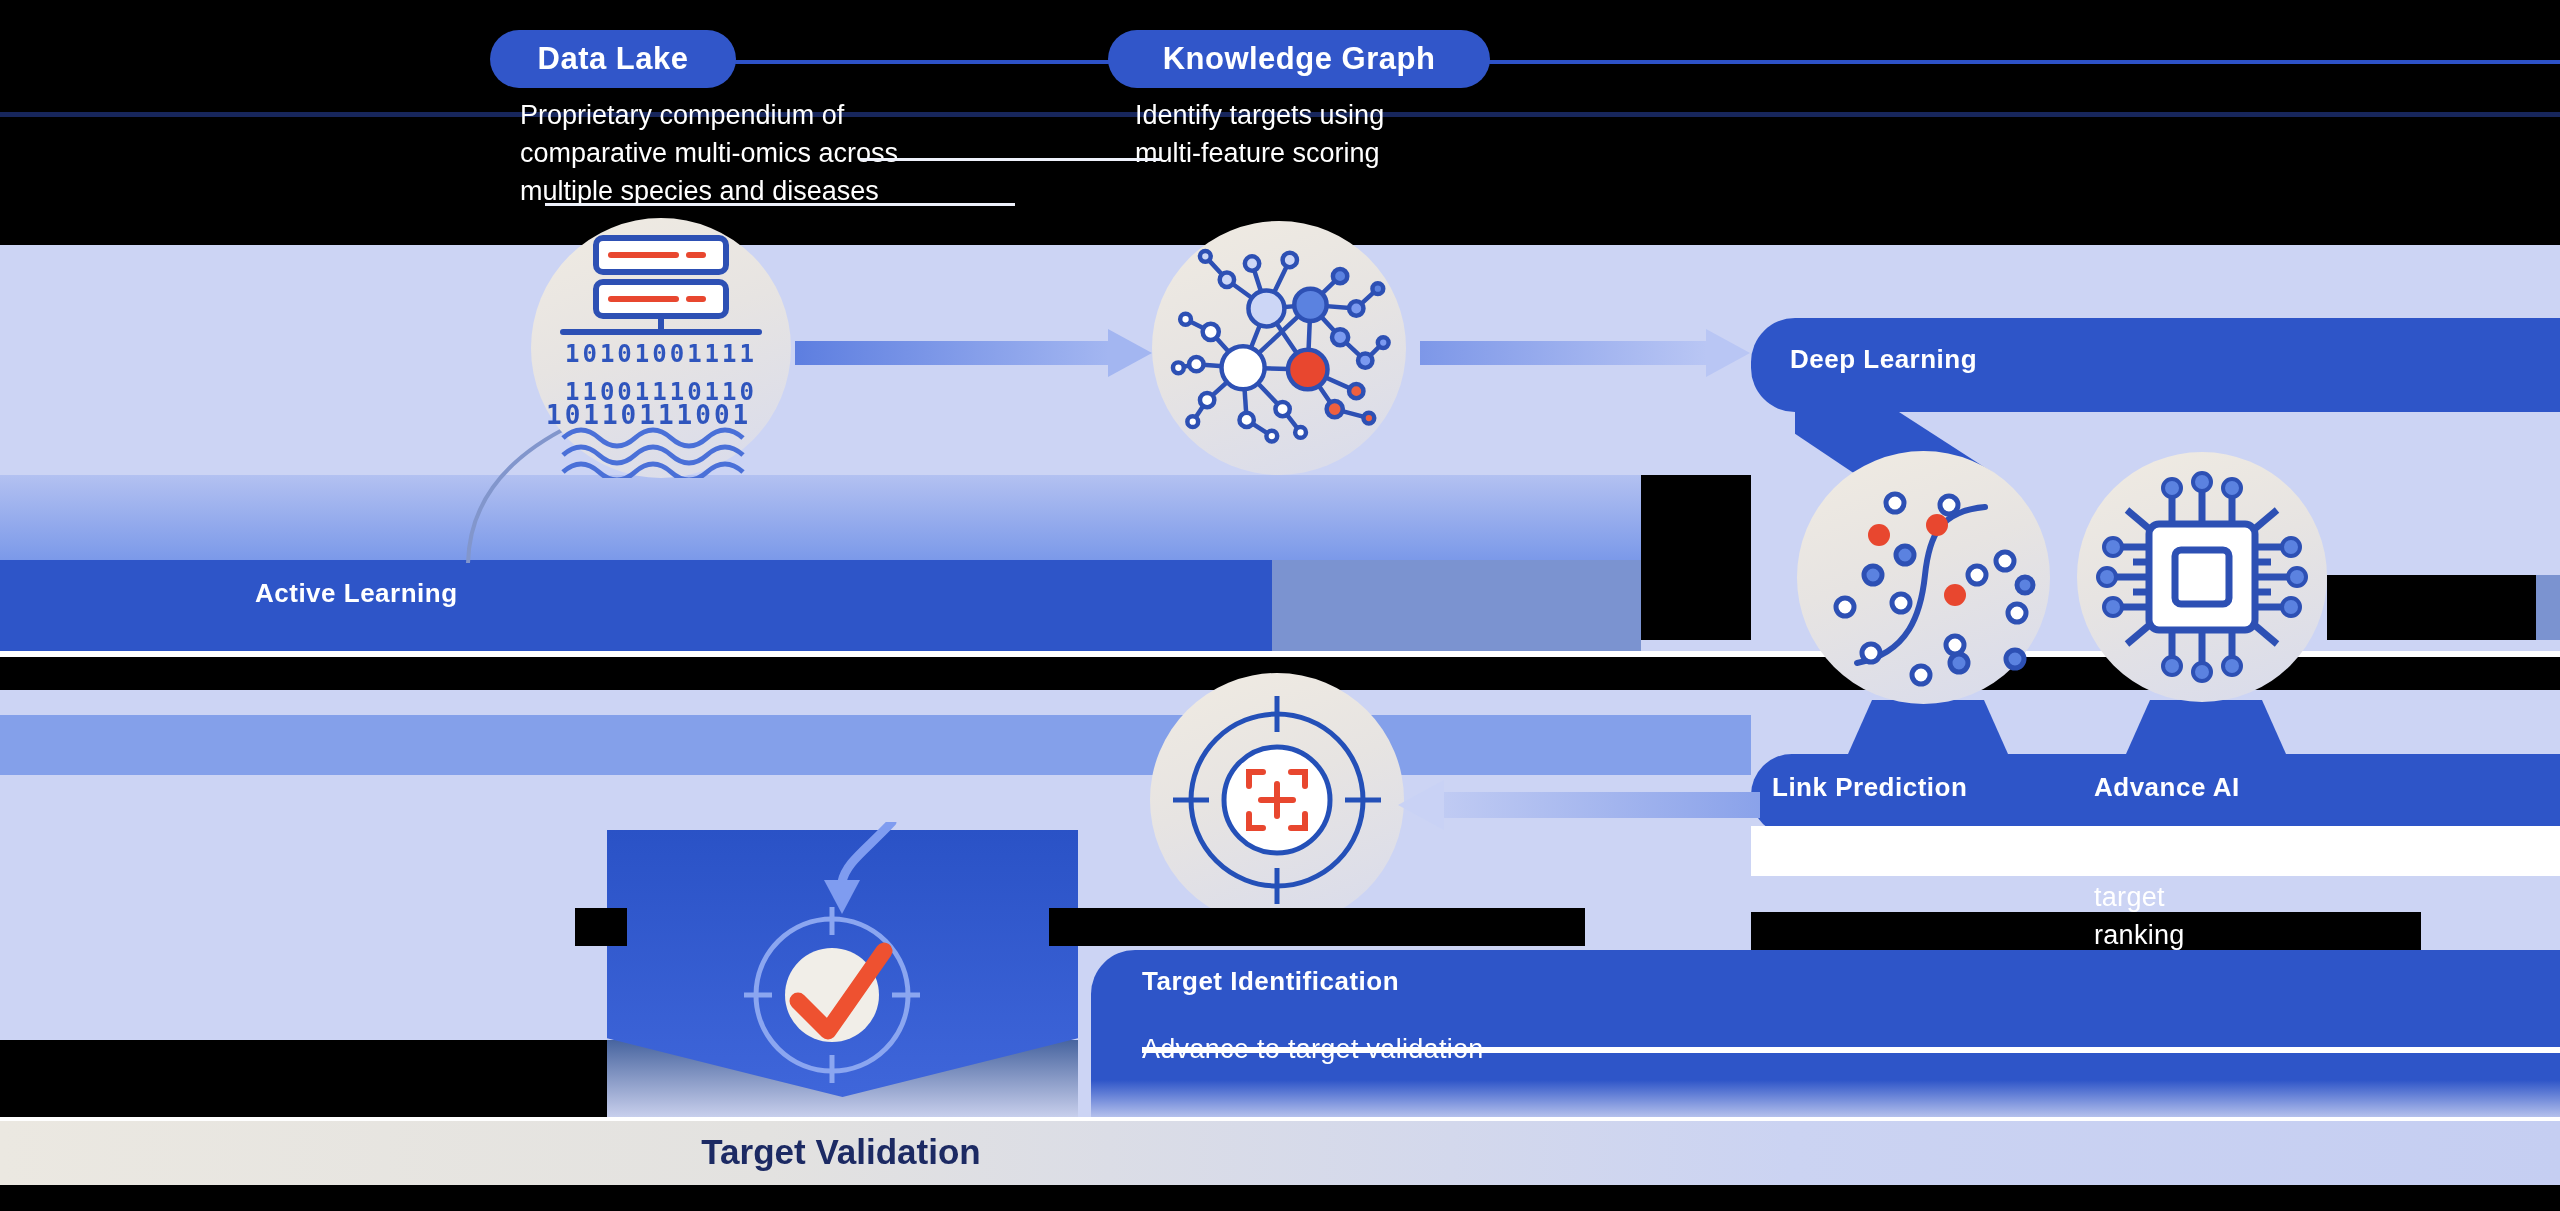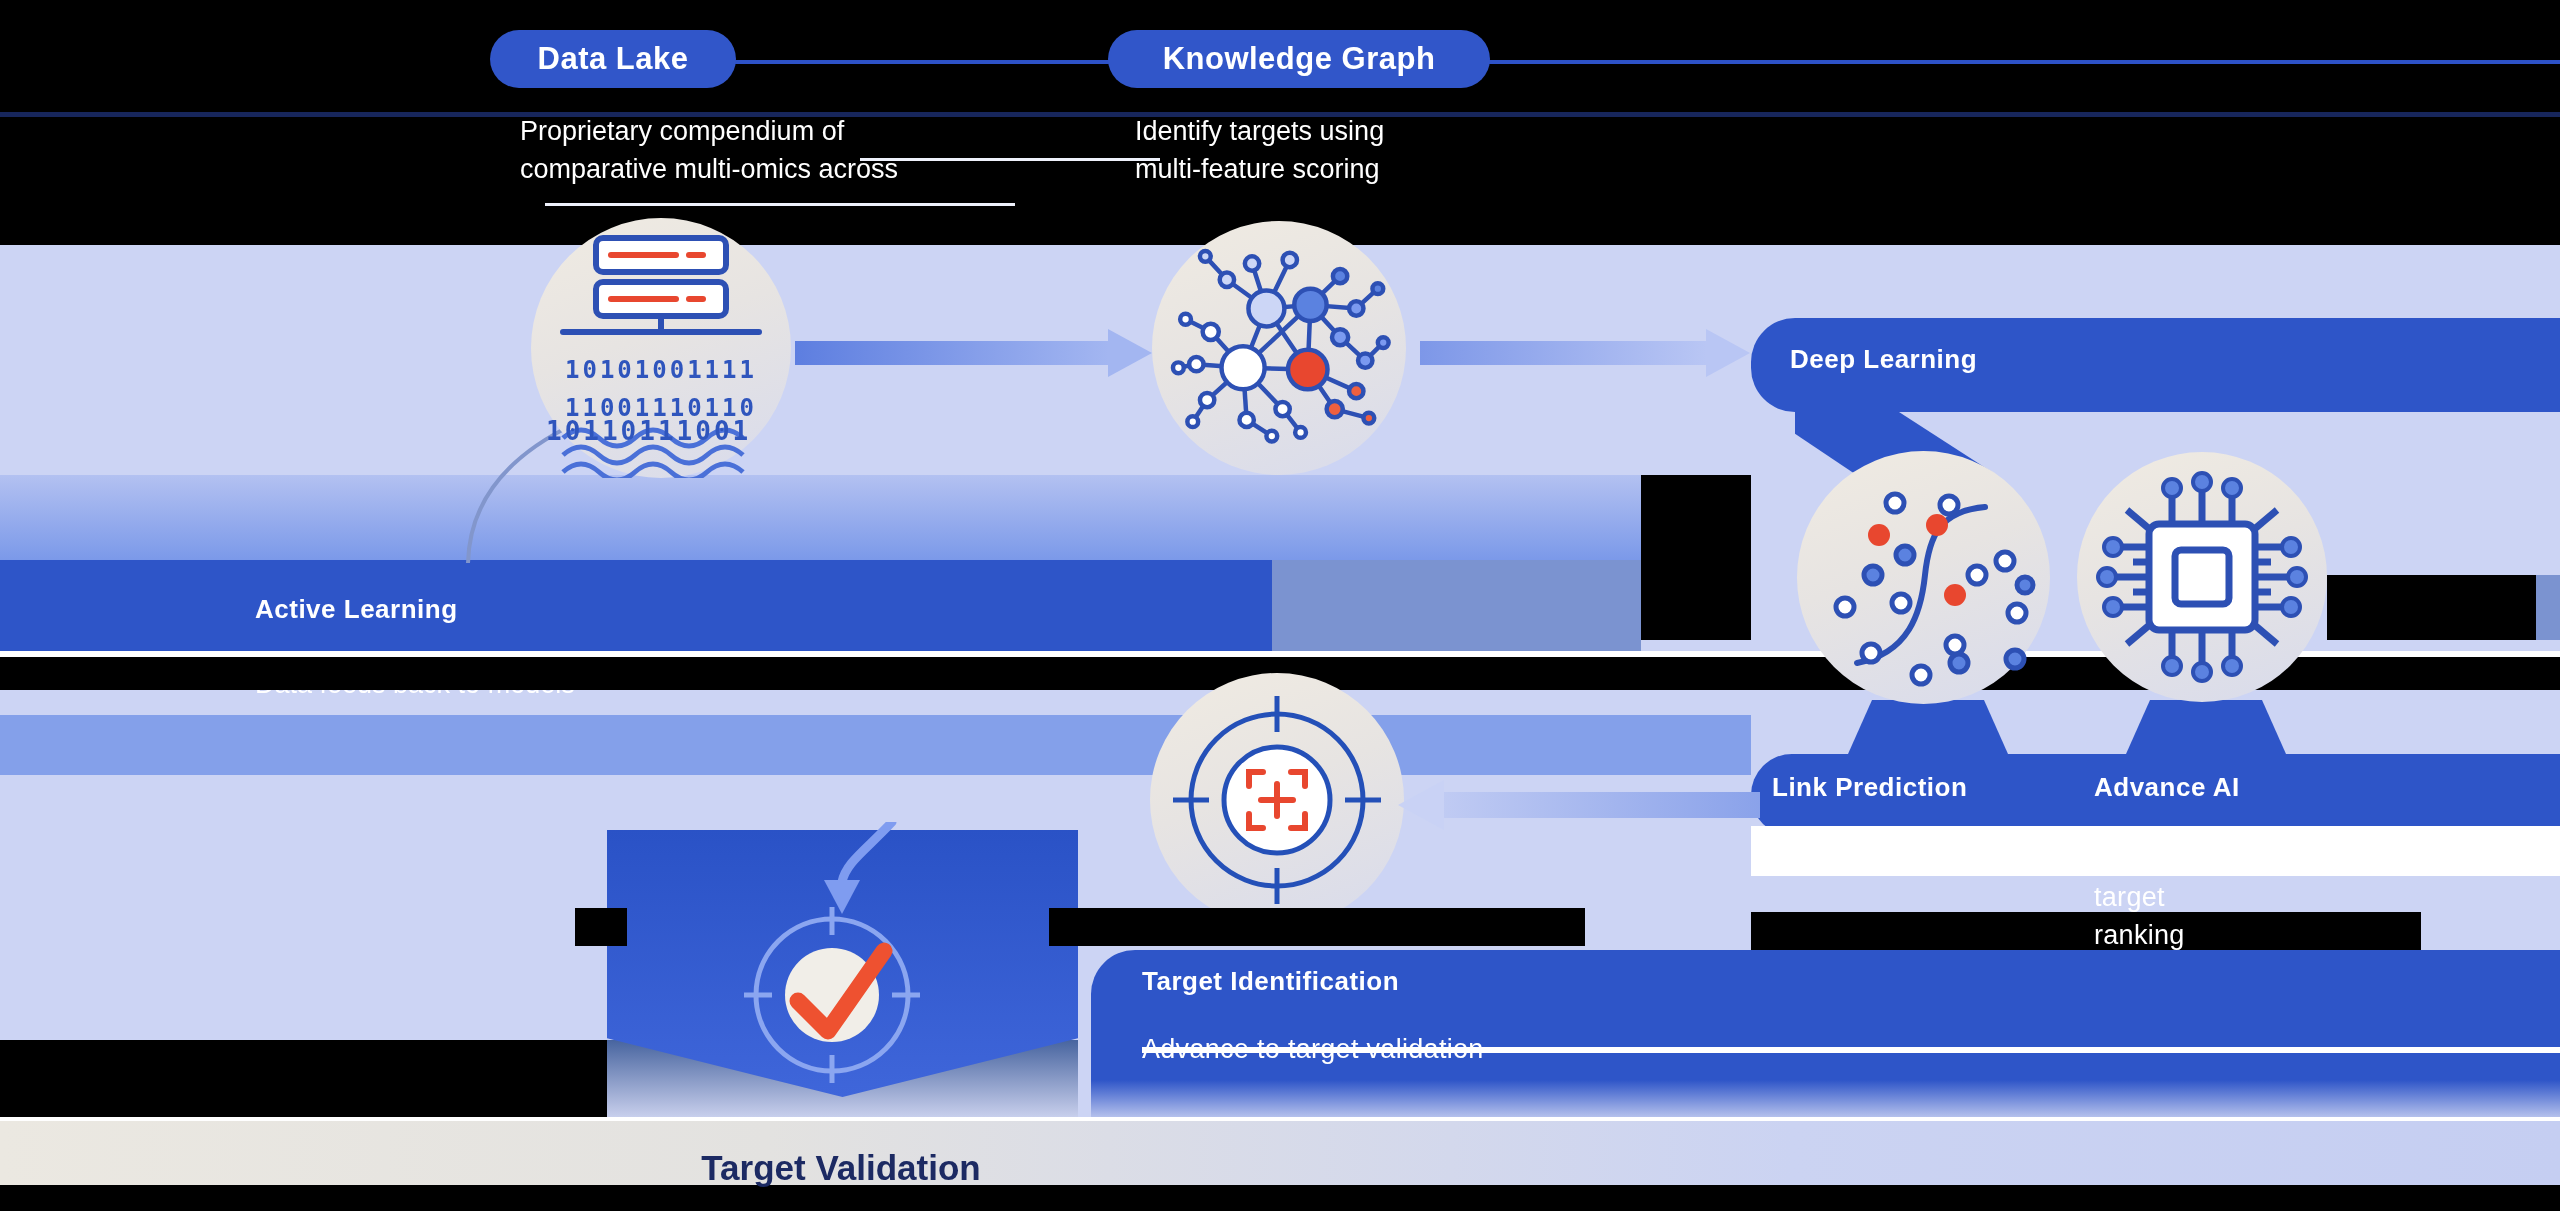--- a/index.html
+++ b/index.html
@@ -1,19 +1,19 @@
 <!DOCTYPE html>
 <html><head>
 <meta charset="utf-8">
 <style>
   html,body{margin:0;padding:0;background:#000;}
   #canvas{position:relative;width:2560px;height:1211px;background:#8b5cf6;overflow:hidden;
           font-family:"Liberation Sans", sans-serif;}
   .abs{position:absolute;}
-  .txt{position:absolute;color:#fff;white-space:nowrap;margin-top:16px;}
+  .txt{position:absolute;color:#fff;white-space:nowrap;}
   .pill{position:absolute;background:#3156c9;border-radius:30px;display:flex;align-items:center;
         justify-content:center;color:#fff;font-size:31px;font-weight:600;letter-spacing:.5px;z-index:50;}
   .panel{position:absolute;background:#2e55c8;z-index:40;}
   .ptitle{position:absolute;color:#fff;font-size:26px;font-weight:600;letter-spacing:.5px;z-index:52;}
   .cap{position:absolute;color:#fff;font-size:27px;font-weight:400;letter-spacing:.3px;line-height:38px;z-index:38;}
   .bcircle{position:absolute;border-radius:50%;z-index:80;
            background:linear-gradient(160deg,#f0ebe2 0%,#e7e4e2 45%,#d8dbec 100%);}
   .blackbar{position:absolute;background:#000;}
   svg{display:block;}
 </style>
@@ -39,20 +39,21 @@
 
   <div class="pill" style="left:490px;top:30px;width:246px;height:58px;">
     <span>Data Lake</span>
   </div>
   <div class="pill" style="left:1108px;top:30px;width:382px;height:58px;">
     <span>Knowledge Graph</span>
   </div>
   <div class="txt" style="left:520px;top:96px;font-size:27px;line-height:38px;z-index:25;">
     <div>Proprietary compendium of</div>
     <div>comparative multi-omics across</div>
+    <div>multiple species and diseases</div>
   </div>
   <div class="txt" style="left:1135px;top:96px;font-size:27px;line-height:38px;z-index:25;">
     <div>Identify targets using</div>
     <div>multi-feature scoring</div>
   </div>
 
   <div class="txt" style="left:255px;top:578px;font-size:26px;font-weight:600;letter-spacing:.5px;z-index:22;">Active Learning</div>
   <div class="txt" style="left:255px;top:653px;font-size:27px;z-index:26;">Data feeds back to models</div>
   <div class="abs" style="left:0;top:651px;width:2560px;height:6px;background:#fff;z-index:25;"></div>
   <div class="blackbar" style="left:0;top:657px;width:2560px;height:33px;z-index:30;"></div>

